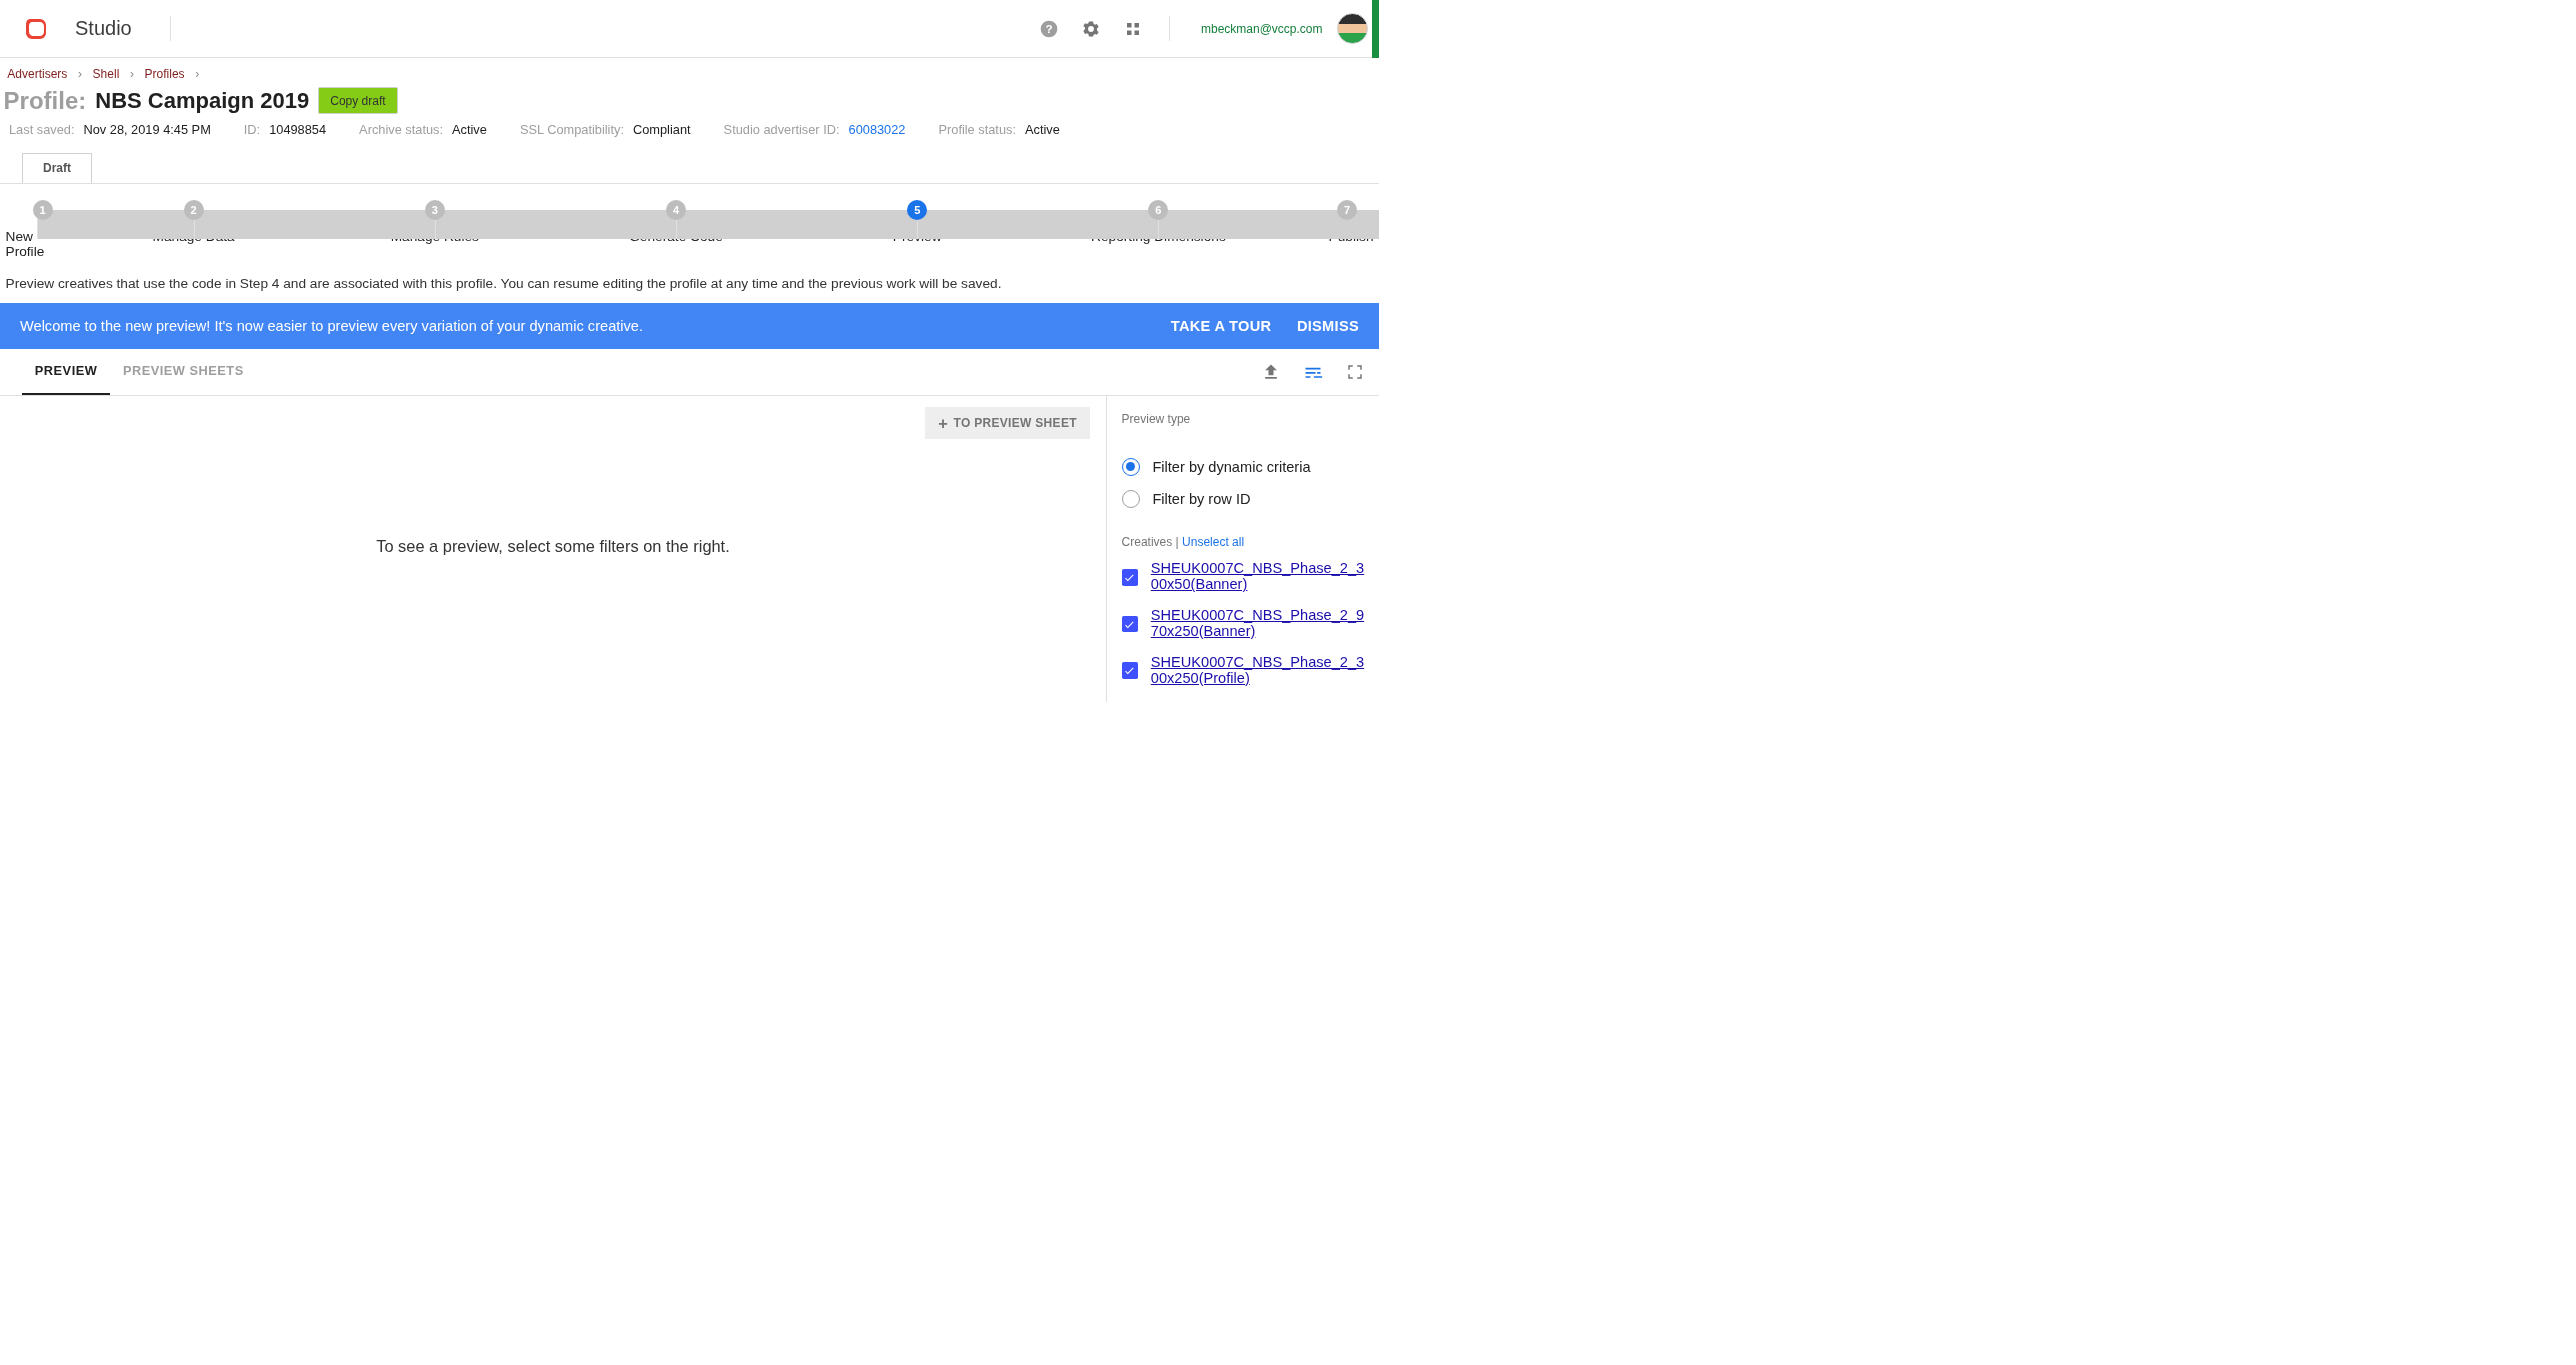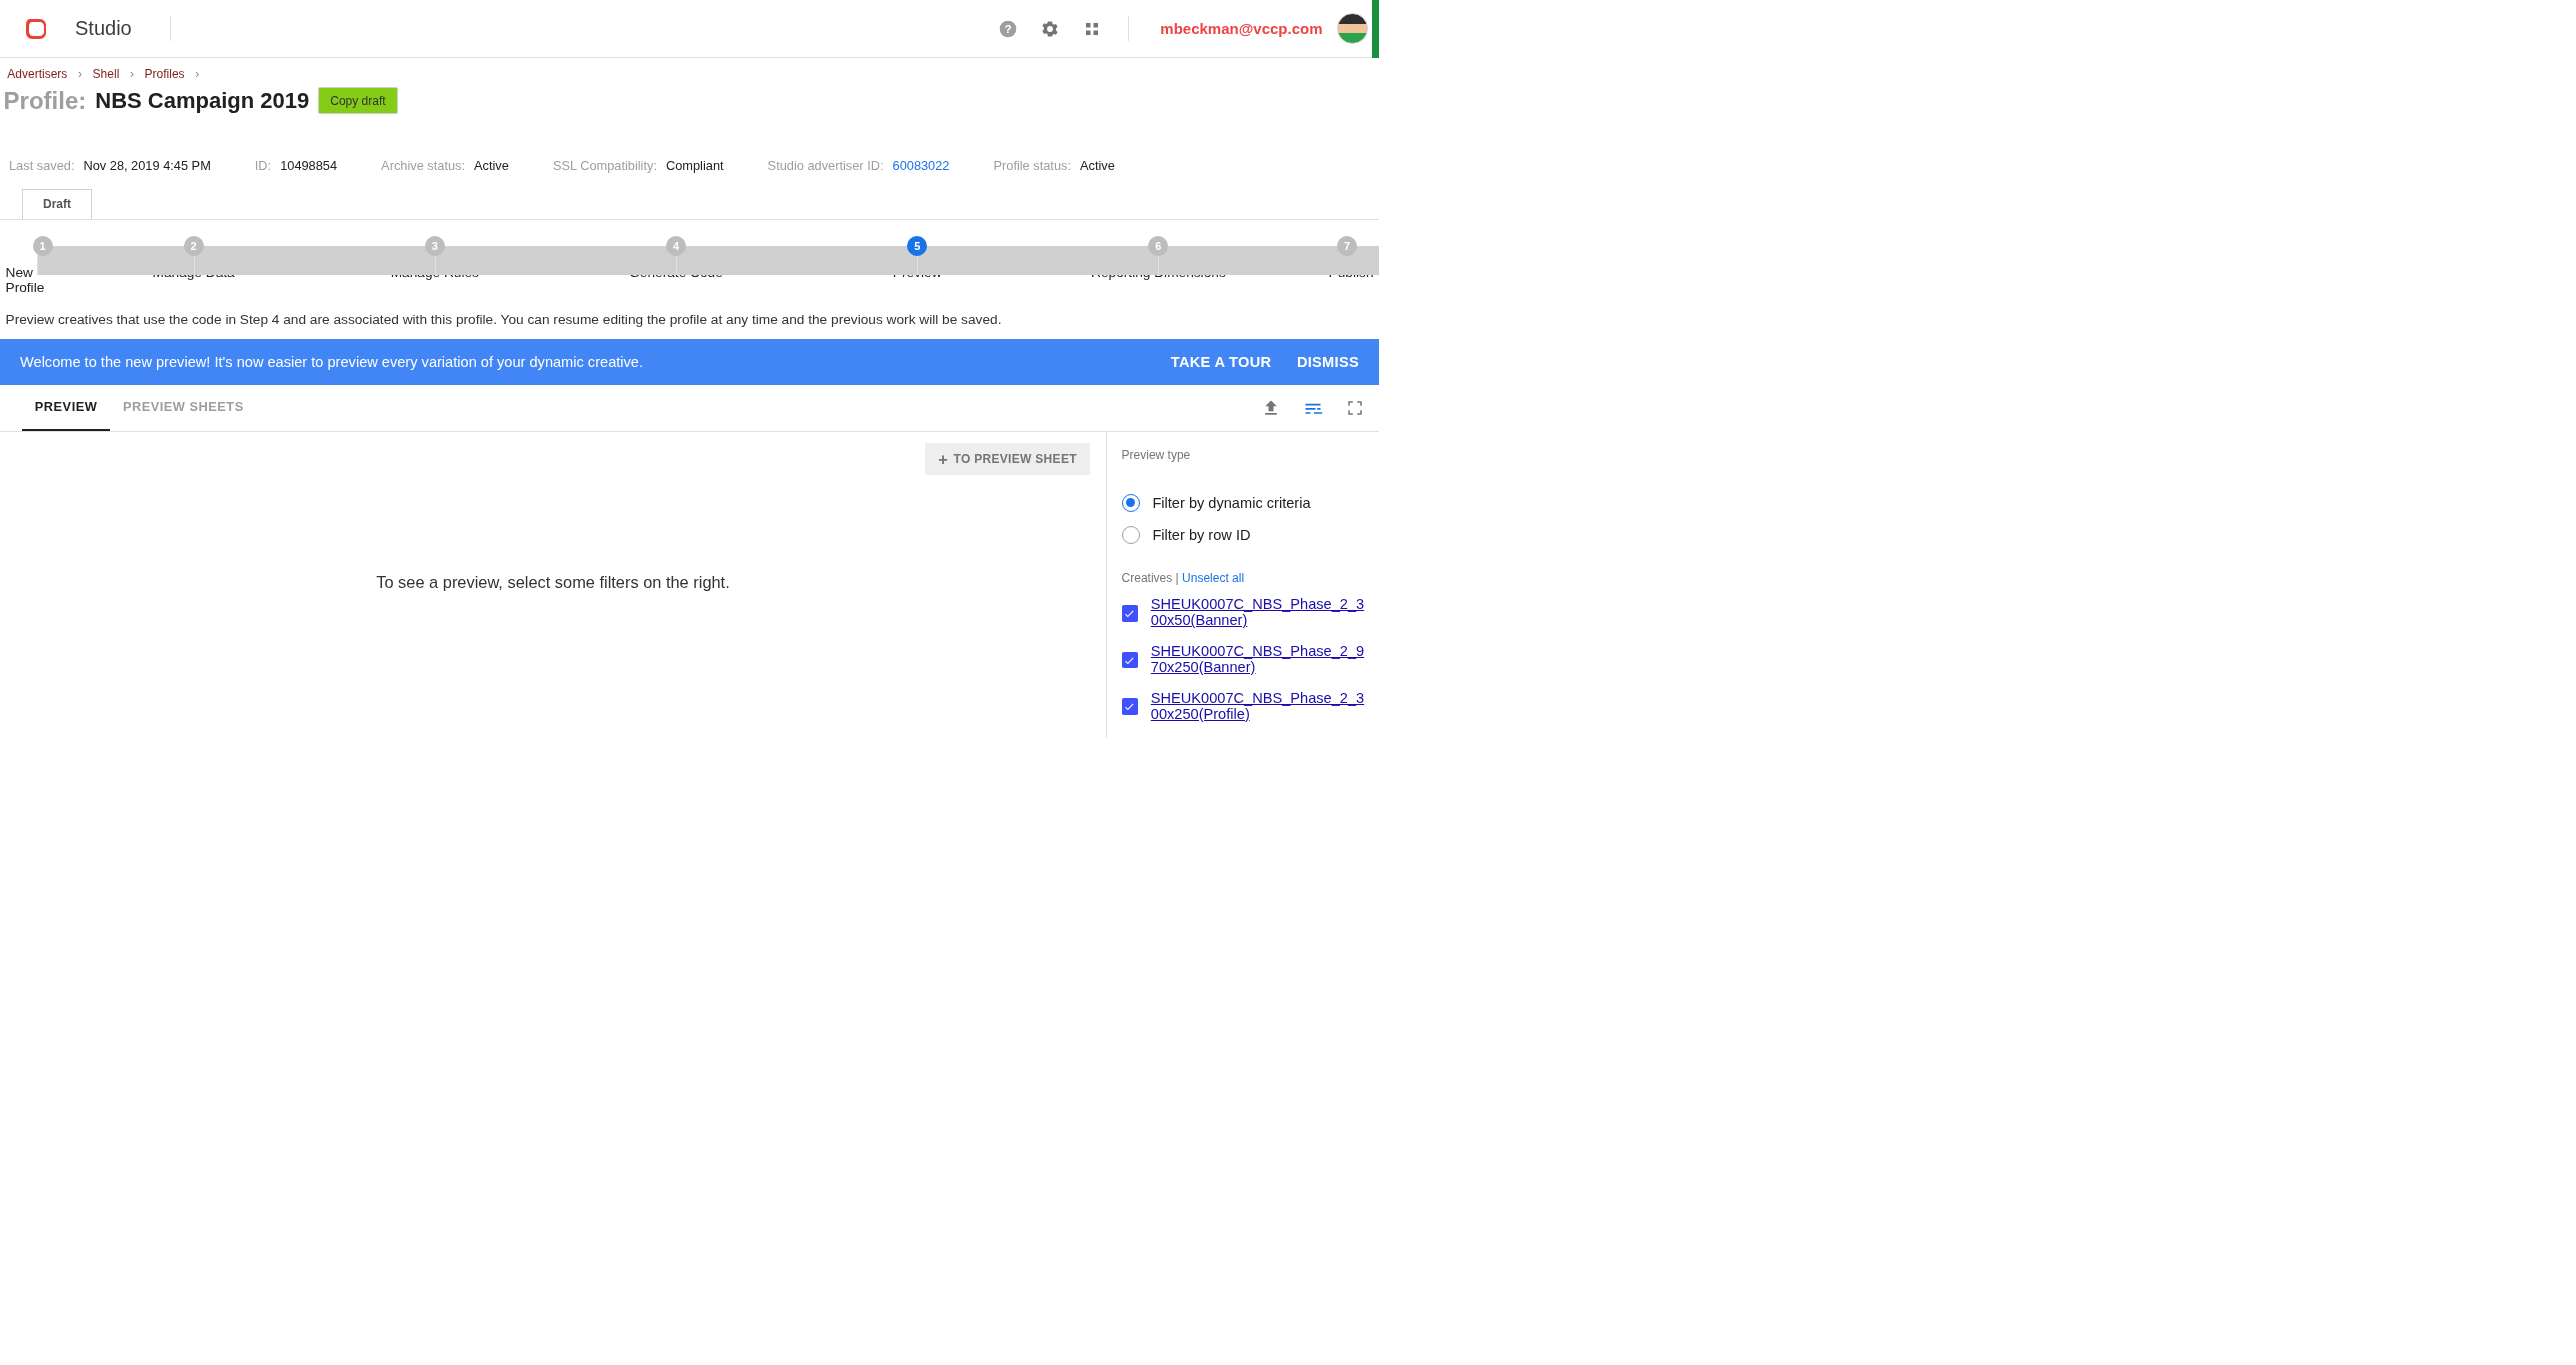--- a/index.html
+++ b/index.html
@@ -11,37 +11,37 @@
   .logo-wrap { display:flex; align-items:center; gap:27px; padding-left:24px; padding-right:22px; }
   .logo-icon { width:24px; height:24px; position:relative; }
   .brand { font-size:20px; font-weight:500; color:#3c3c3c; }
   .vdiv { width:0.9px; height:25.5px; background:#e0e0e0; margin:0 16.4px; }
   .nav { display:flex; height:100%; }
   .nav a { display:flex; align-items:center; padding:0 20px; font-size:12.8px; font-weight:700; letter-spacing:0.3px; color:#9e9e9e; text-decoration:none; height:100%; }
   .nav a.active { color:#1a73e8; border-bottom:2.7px solid #1a73e8; }
   .spacer { flex:1; }
   .top-icons { display:flex; align-items:center; gap:20px; padding-right:9px; }
   .icon-btn { width:22px; height:22px; display:inline-flex; align-items:center; justify-content:center; color:#757575; cursor:pointer; }
-  .user-email { font-size:15px; color:#ef4444; padding:0 14.6px;font-weight:bold; }
+  .user-email { font-size:12px; color:#15803d; padding:0 14.6px; }
   .avatar { width:31px; height:31px; border-radius:50%; background: linear-gradient(180deg,#2e2e2e 0%, #2e2e2e 35%, #f2c49b 35%, #f2c49b 65%, #2aa34a 65%); margin-right:3.6px; border:0.9px solid #ccc; }
   .right-edge { width:7.3px; height:58px; background:#1a8f3d; }
 
   
   .crumbs { padding:9px 7.3px 5.5px 7.3px; font-size:12px; color:#666; }
   .crumbs a { color:#7f1d1d; text-decoration:none; }
   .crumbs .sep { padding:0 7.3px; color:#888; }
 
   
   .profile-head { display:flex; align-items:center; gap:9px; padding:0 5.5px 3.6px 3.6px; }
   .profile-label { font-size:24px; font-weight:700; color:#9e9e9e; }
   .profile-name { font-size:22px; font-weight:700; color:#212121; }
   .copy-btn { font-size:12px; padding:5.5px 11px; border:0.9px solid #cfcfcf; background:#84cc16; border-radius:1.8px; color:#333; cursor:pointer; }
 
   
-  .meta { display:flex; flex-wrap:wrap; gap:44px; padding:3.6px 9px 11px 9px; font-size:12.8px;margin-top:36px; }
+  .meta { display:flex; flex-wrap:wrap; gap:33px; padding:3.6px 9px 11px 9px; font-size:12.8px; }
   .meta .label { color:#9e9e9e; margin-right:9px; }
   .meta .val { color:#212121; }
   .meta a { color:#1a73e8; text-decoration:none; }
 
   
   .draft-tabs { padding:5.5px 0 0 22px; }
   .draft-tab { display:inline-block; border:0.9px solid #d0d0d0; border-bottom:none; padding:7.3px 20px; font-size:12px; font-weight:700; color:#555; background:#fff; }
   .draft-underline { border-bottom:0.9px solid #e0e0e0; }
 
   

